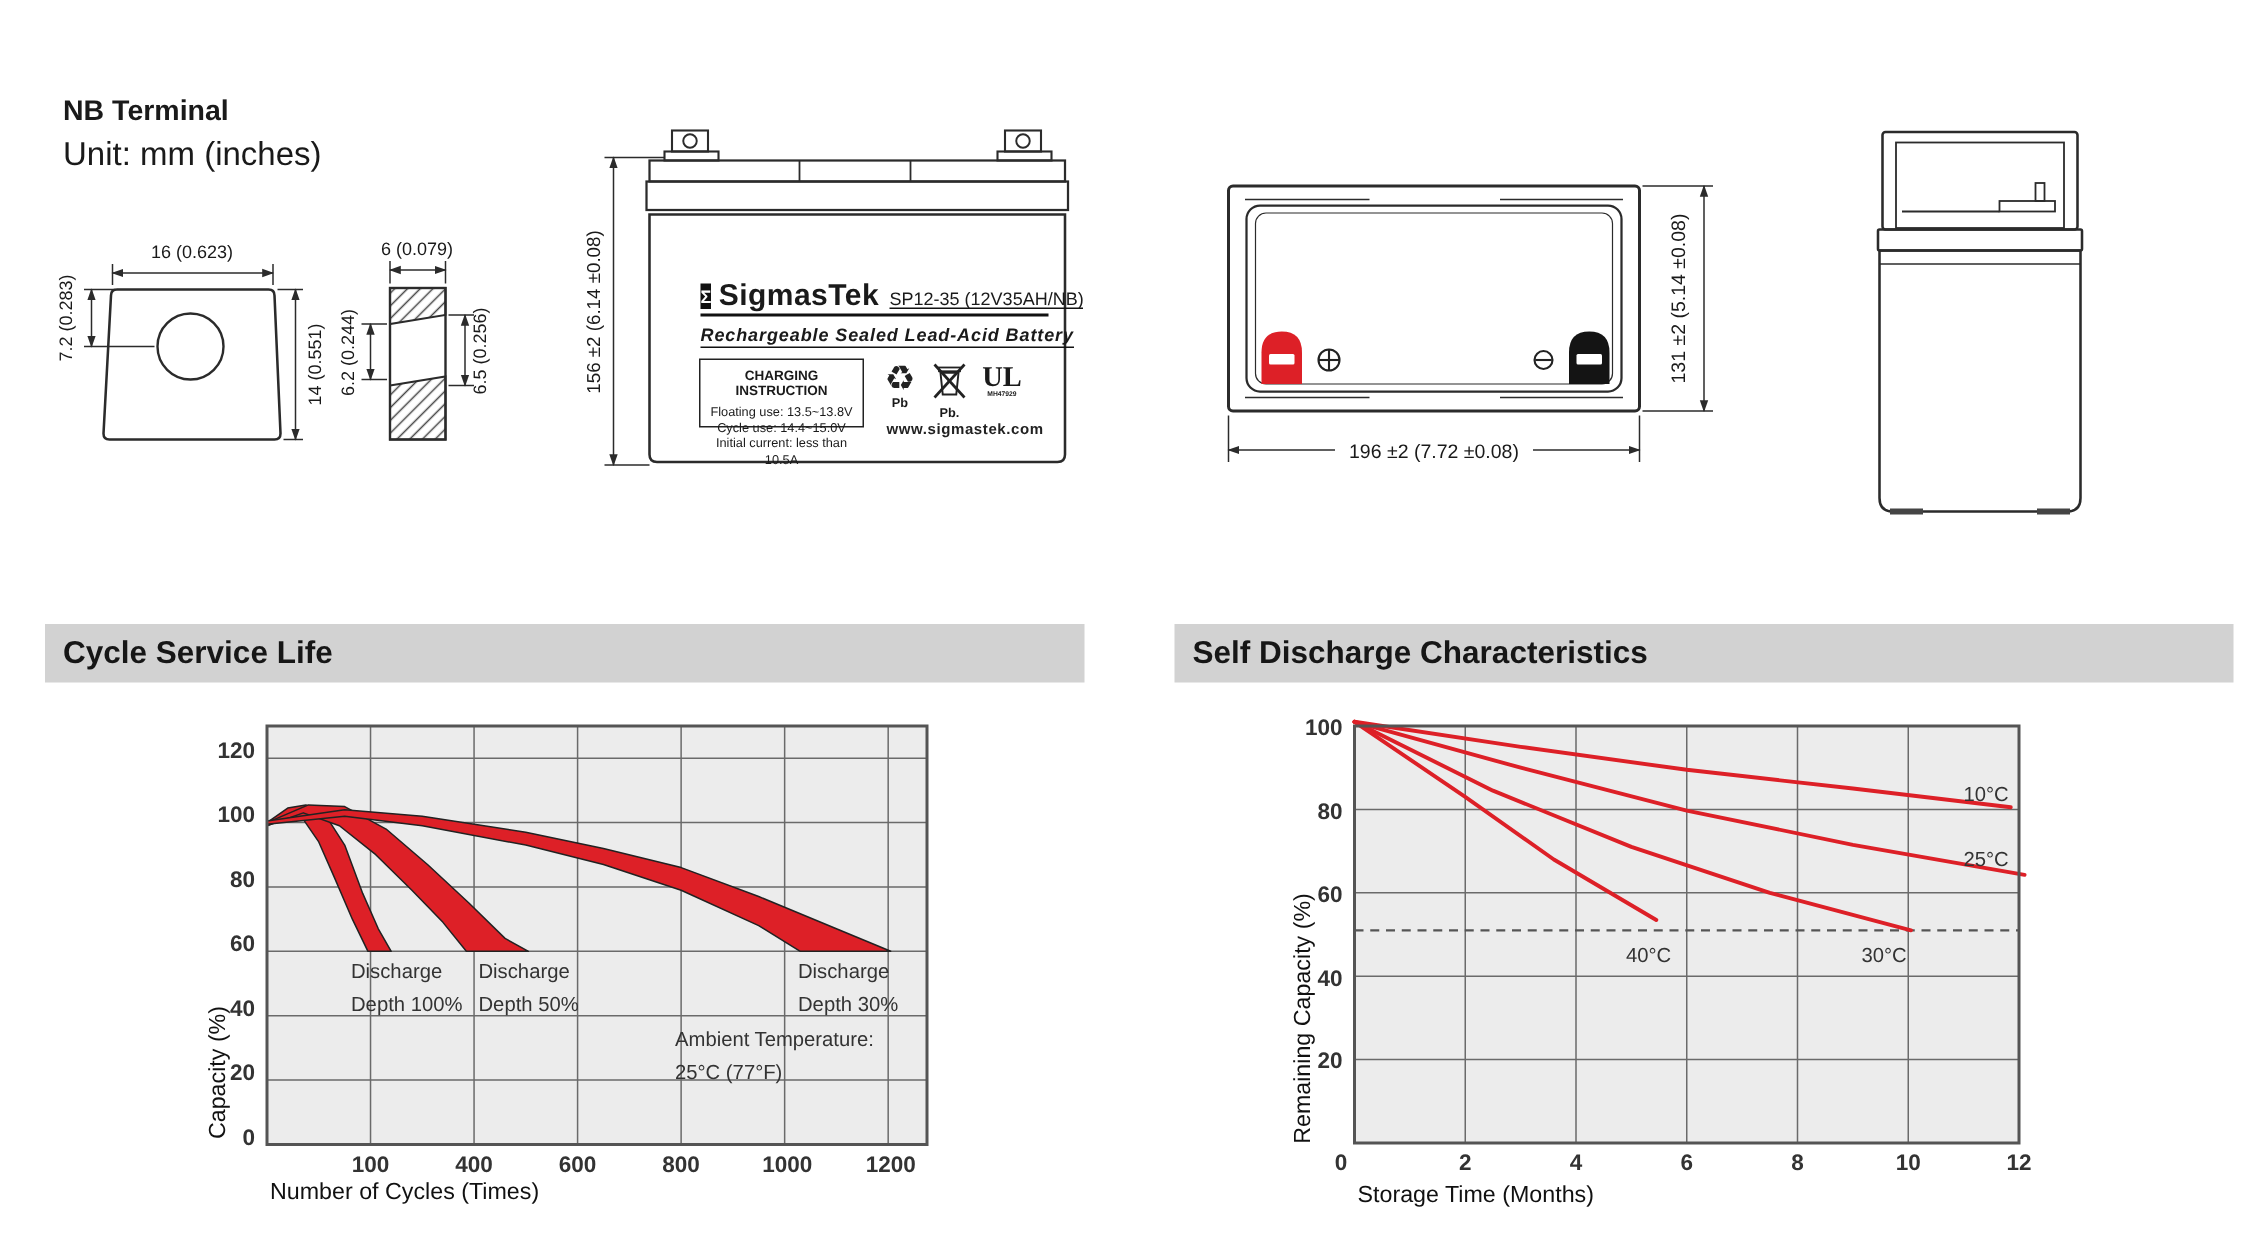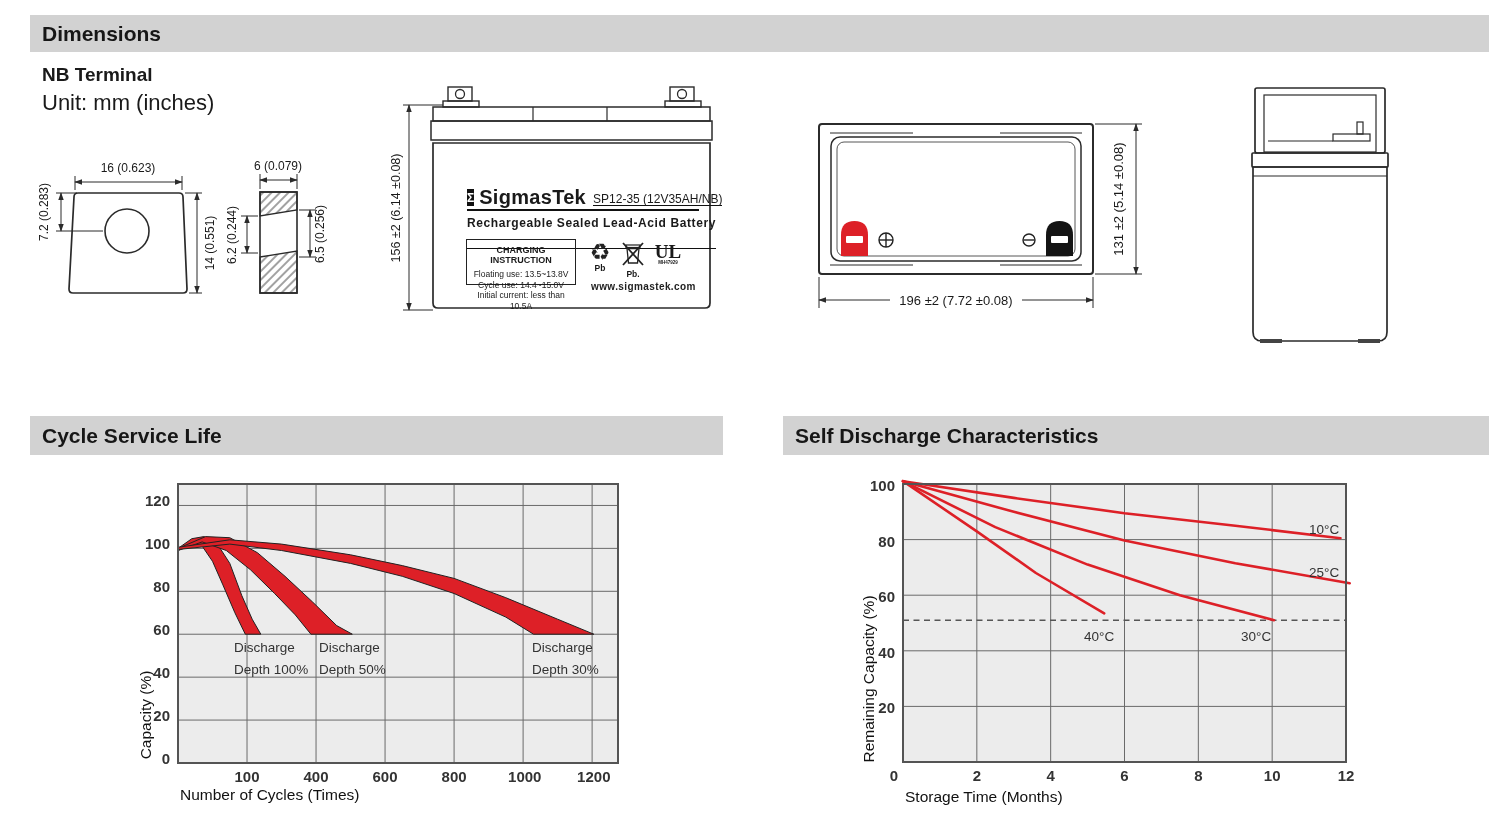--- a/index.html
+++ b/index.html
@@ -25,38 +25,35 @@
   
   .lbl-row{position:absolute;left:467px;top:188px;width:232px;display:flex;align-items:flex-end;
            border-bottom:2px solid #111;padding-bottom:3px;}
   .sigma-box{width:17px;height:17px;background:#111;color:#fff;font-size:12px;font-weight:700;
              display:flex;align-items:center;justify-content:center;margin-right:5px;}
   .brand{font-size:20px;font-weight:700;letter-spacing:.3px;line-height:18px;}
   .model{font-size:12px;font-weight:400;border-bottom:1.5px solid #111;margin-left:7px;
          line-height:12px;white-space:nowrap;}
   .subtitle{position:absolute;left:467px;top:216px;width:232px;text-align:center;
             font-size:12px;font-weight:700;letter-spacing:.6px;}
-  .subtitle span{border-bottom:1.5px solid #111;padding-bottom:18px;white-space:nowrap;}
+  .subtitle span{border-bottom:1.5px solid #111;padding-bottom:1px;white-space:nowrap;font-style:italic;}
   .chargebox{position:absolute;left:466px;top:239px;width:110px;height:46px;
              border:1.5px solid #222;text-align:center;box-sizing:border-box;}
   .chargetitle{font-size:9px;font-weight:700;margin-top:5px;}
   .chargeline{font-size:8.5px;line-height:10.5px;}
   .icon-label{font-size:8.5px;font-weight:700;text-align:center;line-height:9px;}
   .ul-mark{font-family:"Liberation Serif",serif;font-size:19px;font-weight:700;line-height:17px;}
   .ul-code{font-size:4.5px;font-weight:700;letter-spacing:0;}
   .website{position:absolute;left:591px;top:281px;font-size:10px;font-weight:700;letter-spacing:.4px;color:#222;}
 </style>
 </head>
 <body>
 
 <div id="page">
 
-  <div class="bar" style="left:30px;top:15px;width:1459px;height:37px;">
-    <span>Dimensions</span>
-  </div>
 
   <div class="subhead" style="left:42px;top:64px;">NB Terminal</div>
   <div class="note" style="left:42px;top:90px;">Unit: mm (inches)</div>
 
   <svg style="left:30px;top:150px;" width="210" height="160">
     <defs>
       <marker id="a1" viewBox="0 0 10 10" refX="9" refY="5" markerWidth="8" markerHeight="8" orient="auto-start-reverse">
         <path d="M0,1.5 L10,5 L0,8.5 Z" fill="#2b2b2b"></path>
       </marker>
     </defs>
@@ -249,20 +246,24 @@
       <div>Discharge</div>
       <div>Depth 100%</div>
     </div>
     <div class="ann" style="left:189px;top:167px;">
       <div>Discharge</div>
       <div>Depth 50%</div>
     </div>
     <div class="ann" style="left:402px;top:167px;">
       <div>Discharge</div>
       <div>Depth 30%</div>
+    </div>
+    <div class="ann" style="left:320px;top:212px;">
+      <div>Ambient Temperature:</div>
+      <div>25°C (77°F)</div>
     </div>
   <span class="tick xtick" style="left: 102.02px; top: 301px;">100</span>
       <span class="tick xtick" style="left: 171.039px; top: 301px;">400</span>
       <span class="tick xtick" style="left: 240.059px; top: 301px;">600</span>
       <span class="tick xtick" style="left: 309.078px; top: 301px;">800</span>
       <span class="tick xtick" style="left: 378.098px; top: 301px;">1000</span>
       <span class="tick xtick" style="left: 447.118px; top: 301px;">1200</span>
       <span class="tick ytick" style="left: 8px; top: 283px;">0</span>
       <span class="tick ytick" style="left: 8px; top: 240.077px;">20</span>
       <span class="tick ytick" style="left: 8px; top: 197.154px;">40</span>

